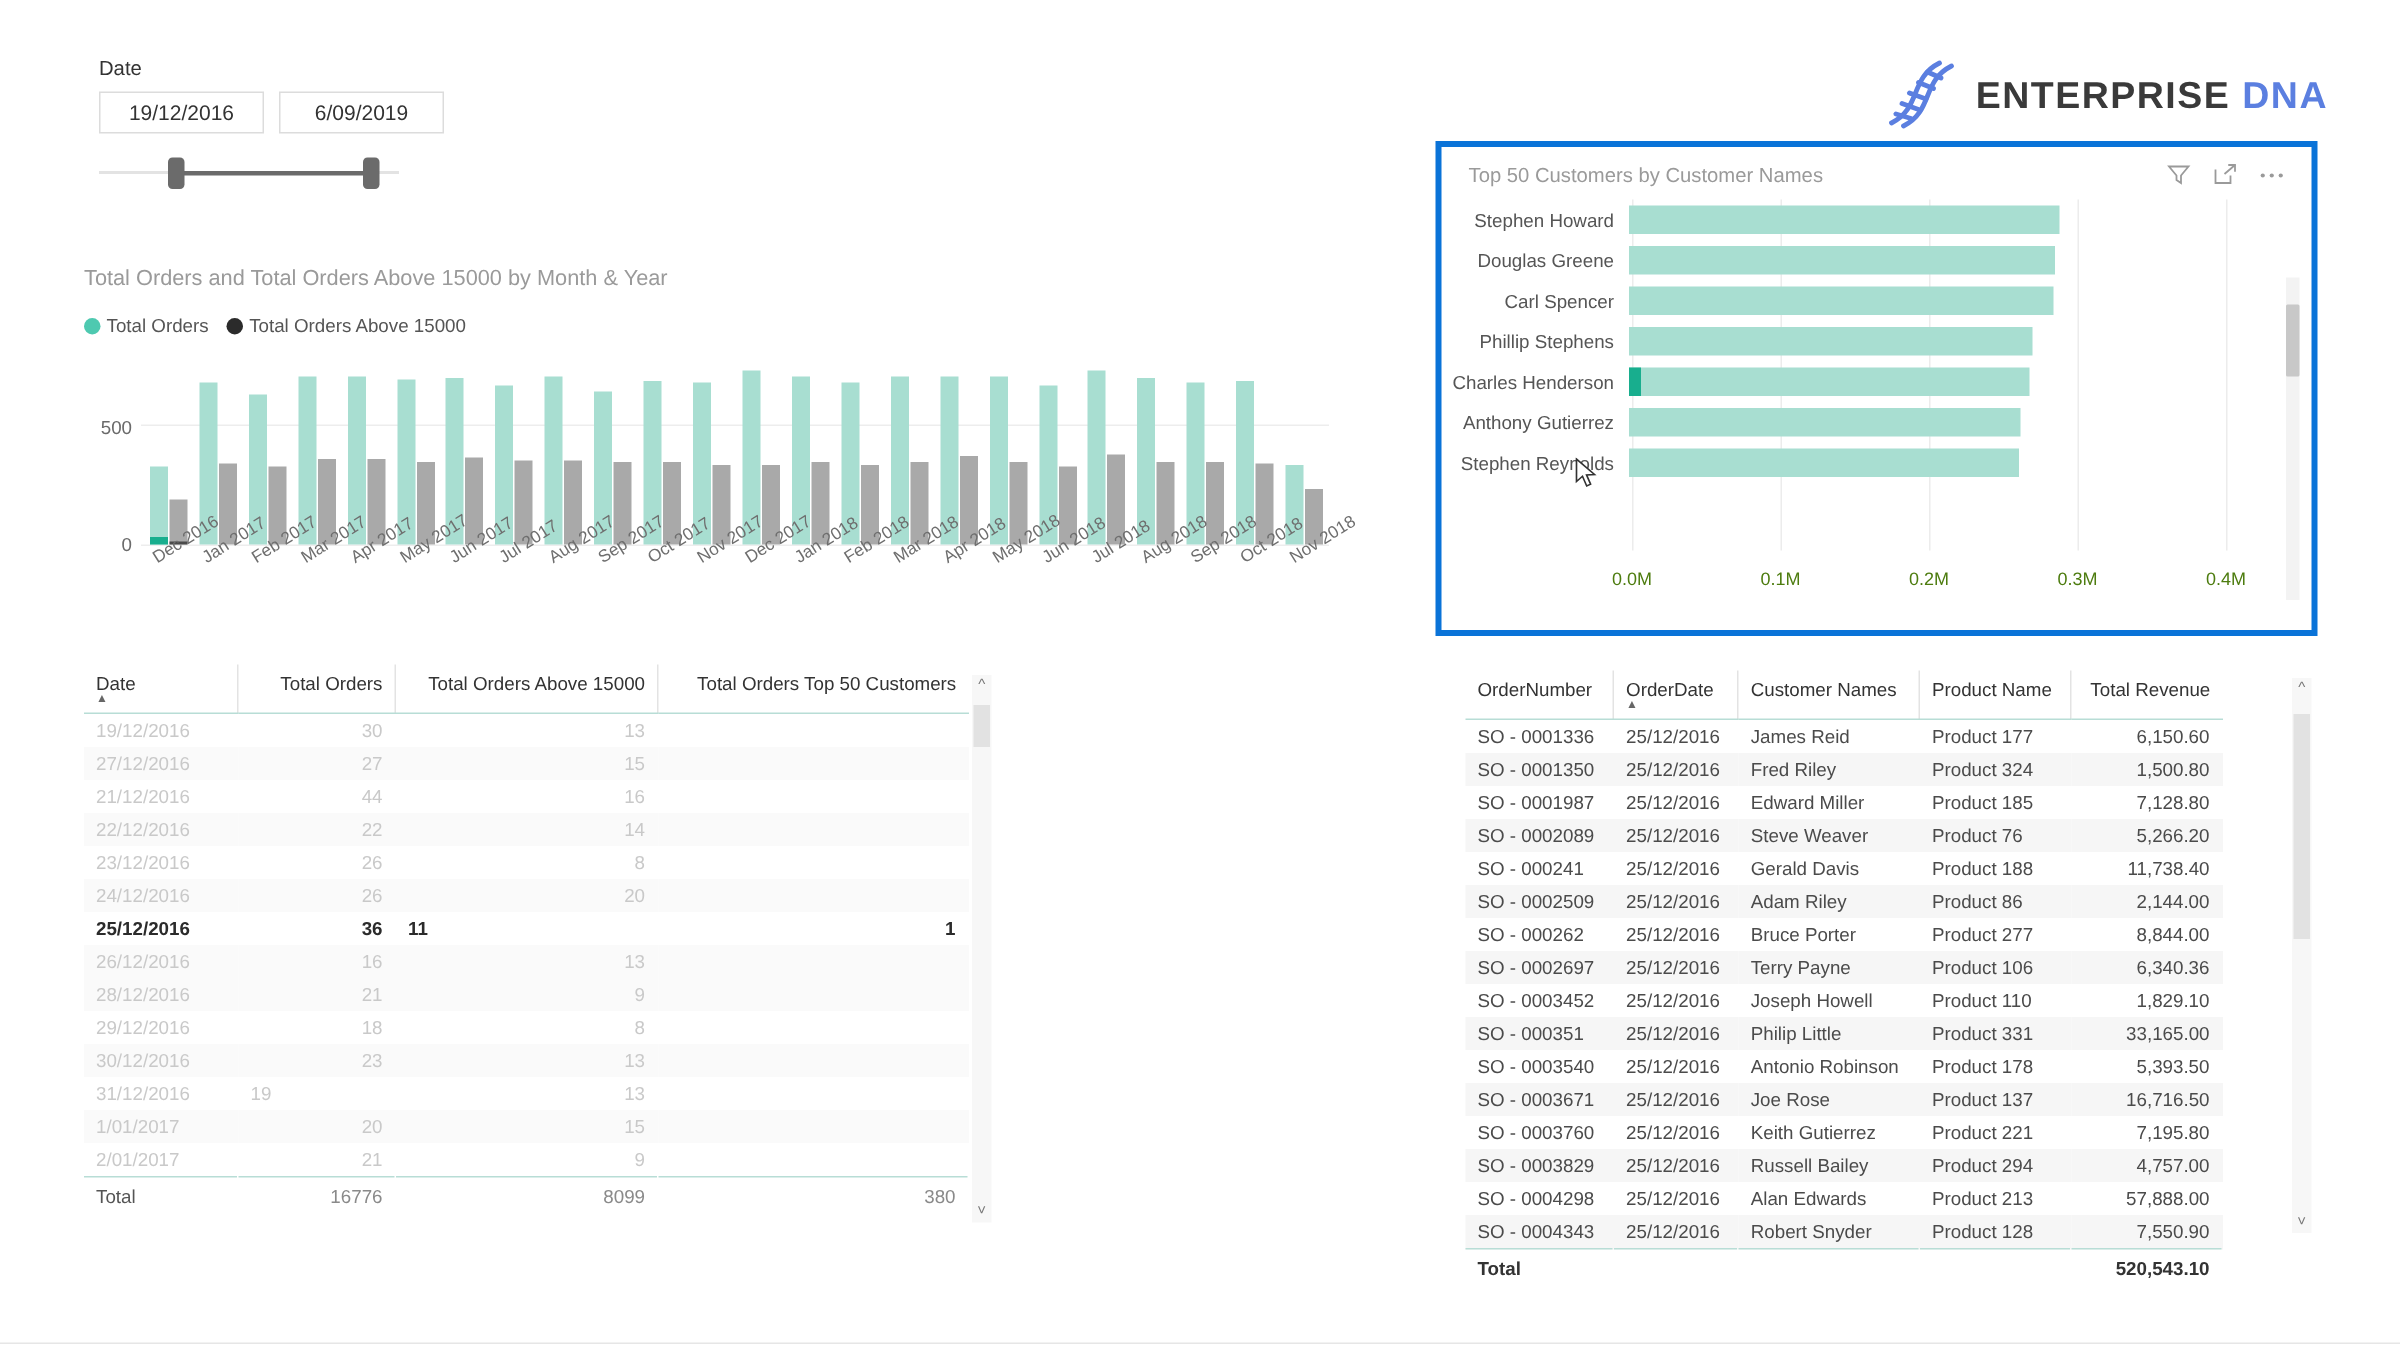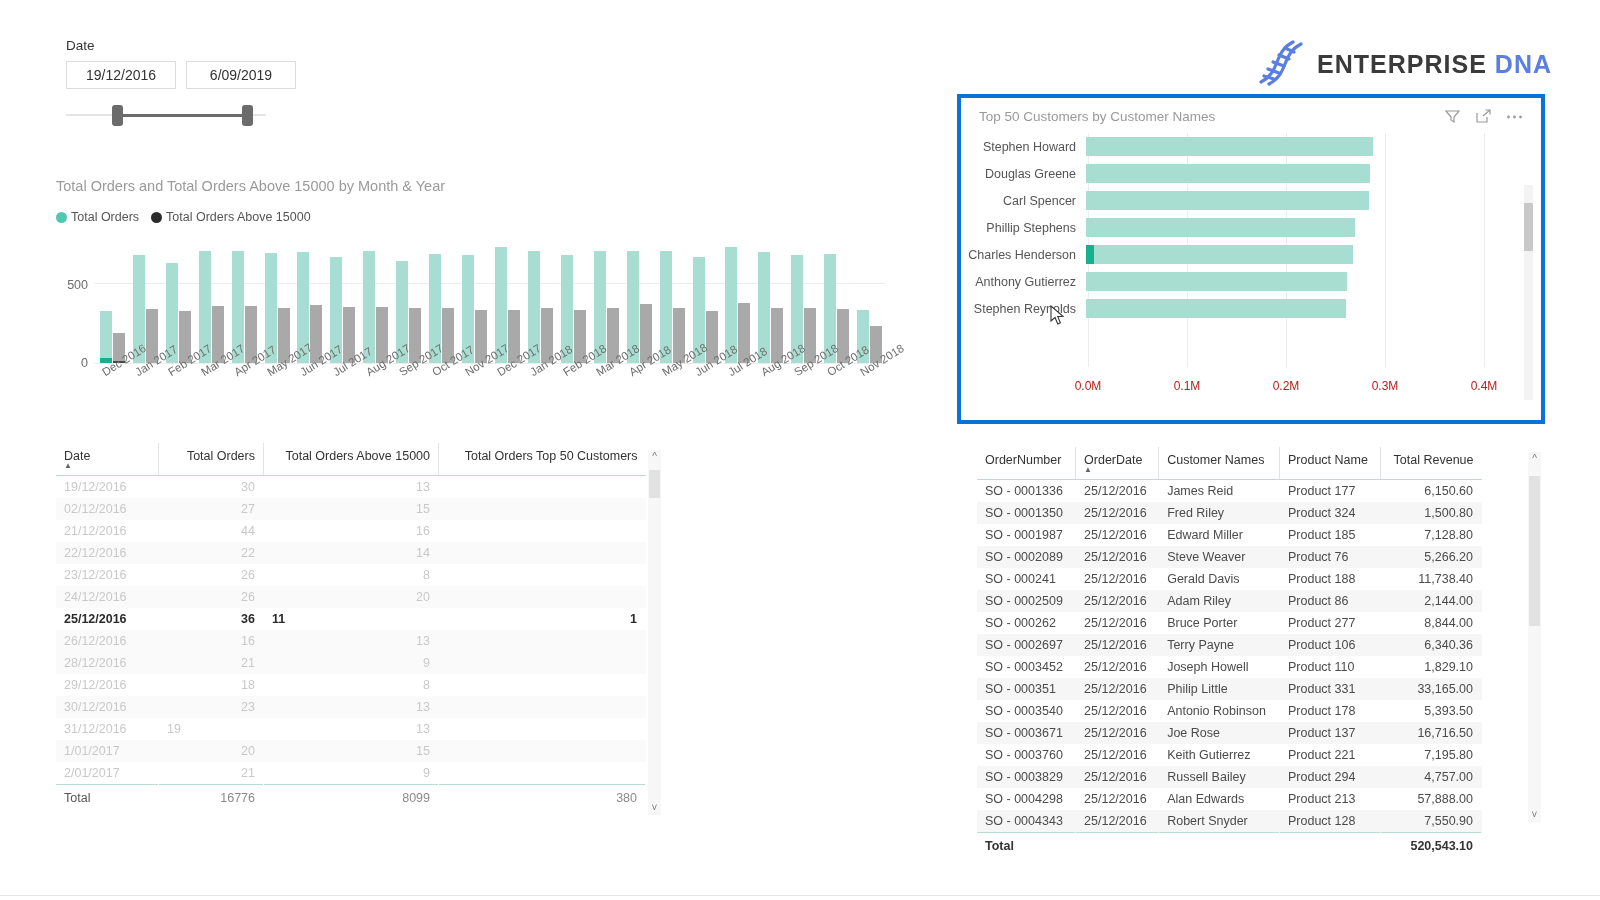--- a/index.html
+++ b/index.html
@@ -59,21 +59,21 @@
   .t50-icons{display:flex;align-items:center;gap:14px;padding-right:4px;}
   .t50-icons svg{display:block;}
   .t50-body{position:relative;margin:8px 0 0 0;height:268px;}
   .barrow{position:relative;height:27px;display:flex;align-items:center;}
   .blabel{width:115px;text-align:right;padding-right:10px;font-size:12.5px;color:#555;}
   .btrack{position:relative;flex:1;height:19px;margin-right:40px;}
   .hbar{position:absolute;left:0;top:0;bottom:0;background:#a8ded1;}
   .hbar .seg{position:absolute;left:0;top:0;bottom:0;width:9px;background:#18ae8e;}
   .vgrid{position:absolute;top:0;bottom:34px;width:1px;background:#ececec;}
   .xaxis2{position:absolute;left:127px;right:26px;bottom:6px;height:16px;}
-  .xt2{position:absolute;font-size:12px;color:#b91c1c;transform:translateX(-50%);}
+  .xt2{position:absolute;font-size:12px;color:#4d7c0f;transform:translateX(-50%);}
   .t50-scroll{position:absolute;right:8px;top:52px;width:9px;height:215px;background:#f3f3f3;}
   .t50-thumb{position:absolute;left:0;width:9px;top:18px;height:48px;background:#c8c8c8;border-radius:1px;}
   .cursor{position:absolute;left:1050px;top:305px;width:16px;height:20px;pointer-events:none;}
 
   
   #brand-logo{position:absolute;right:48px;top:38px;display:flex;align-items:center;gap:14px;}
   .logo-text{font-size:25px;font-weight:bold;letter-spacing:1px;}
   .logo-text .a{color:#3a3a3a;}
   .logo-text .b{color:#5b7fe0;}
 
@@ -407,21 +407,21 @@
           </tr>
         </thead>
       <tbody id="orders-body">
           <tr class="">
             <td class="">19/12/2016</td>
             <td class="num" style="text-align: right;">30</td>
             <td class="num" style="text-align: right;">13</td>
             <td class="num" style="text-align: right;"></td>
           </tr>
           <tr class="alt">
-            <td class="">02/12/2016</td>
+            <td class="">27/12/2016</td>
             <td class="num" style="text-align: right;">27</td>
             <td class="num" style="text-align: right;">15</td>
             <td class="num" style="text-align: right;"></td>
           </tr>
           <tr class="">
             <td class="">21/12/2016</td>
             <td class="num" style="text-align: right;">44</td>
             <td class="num" style="text-align: right;">16</td>
             <td class="num" style="text-align: right;"></td>
           </tr>

